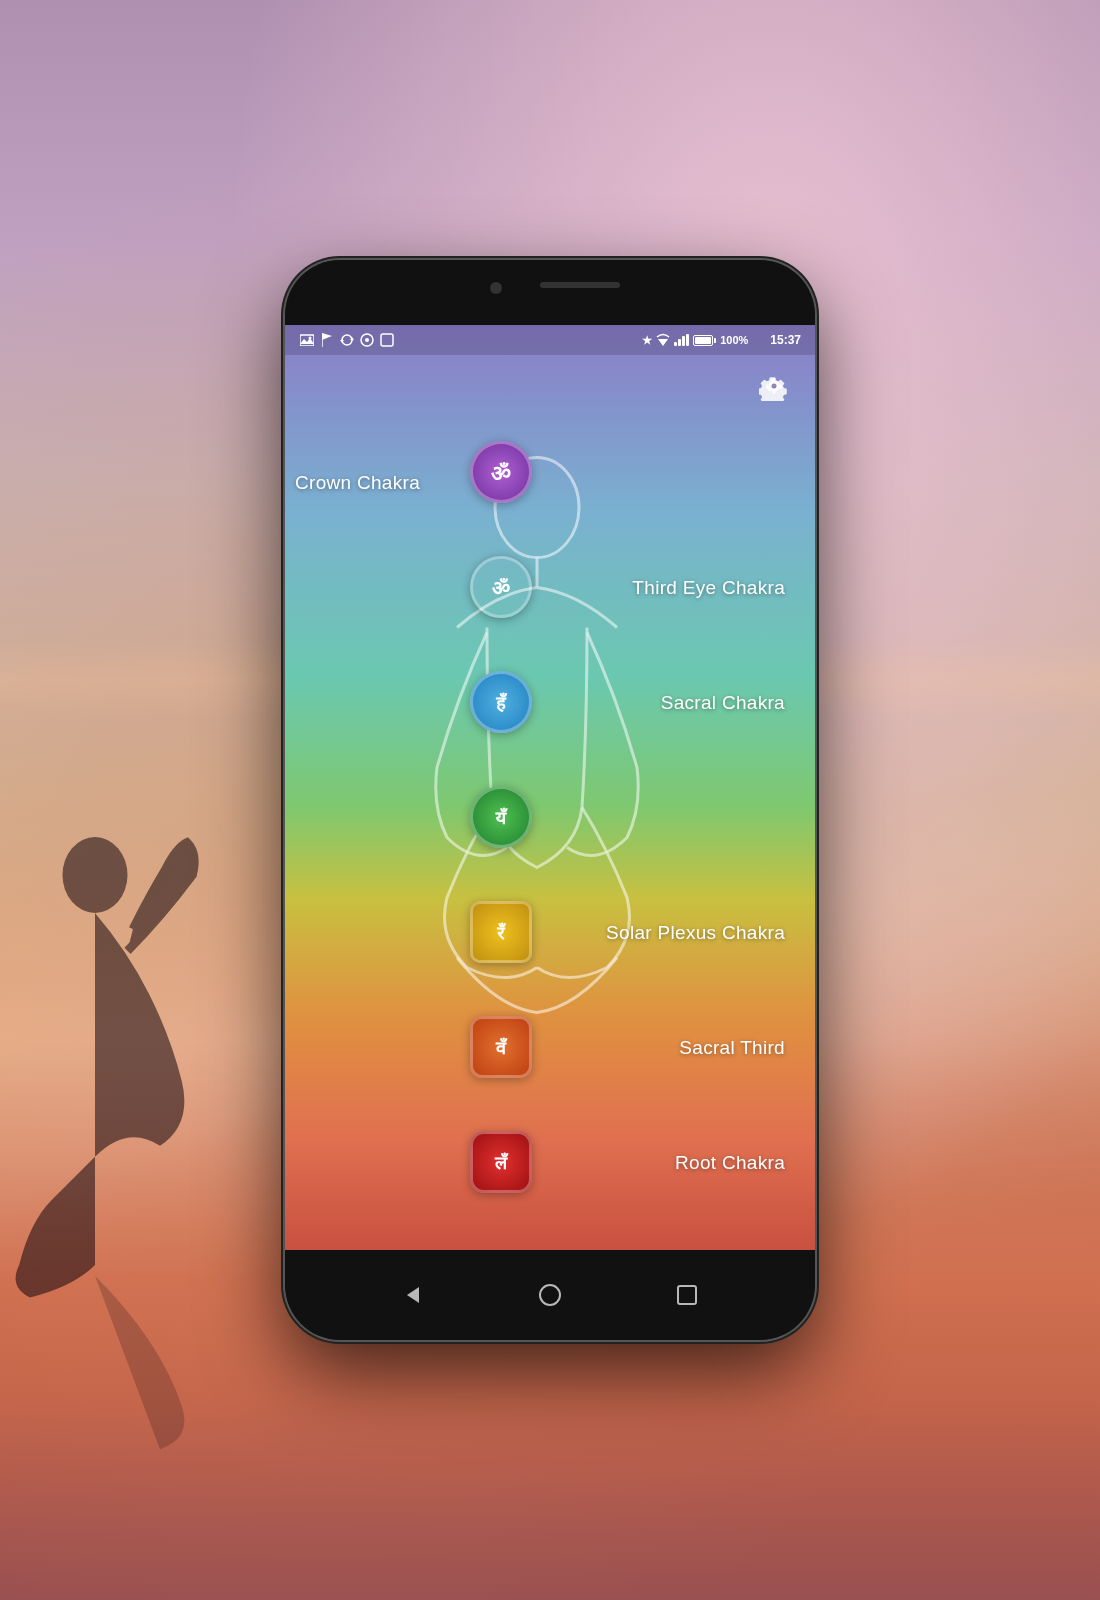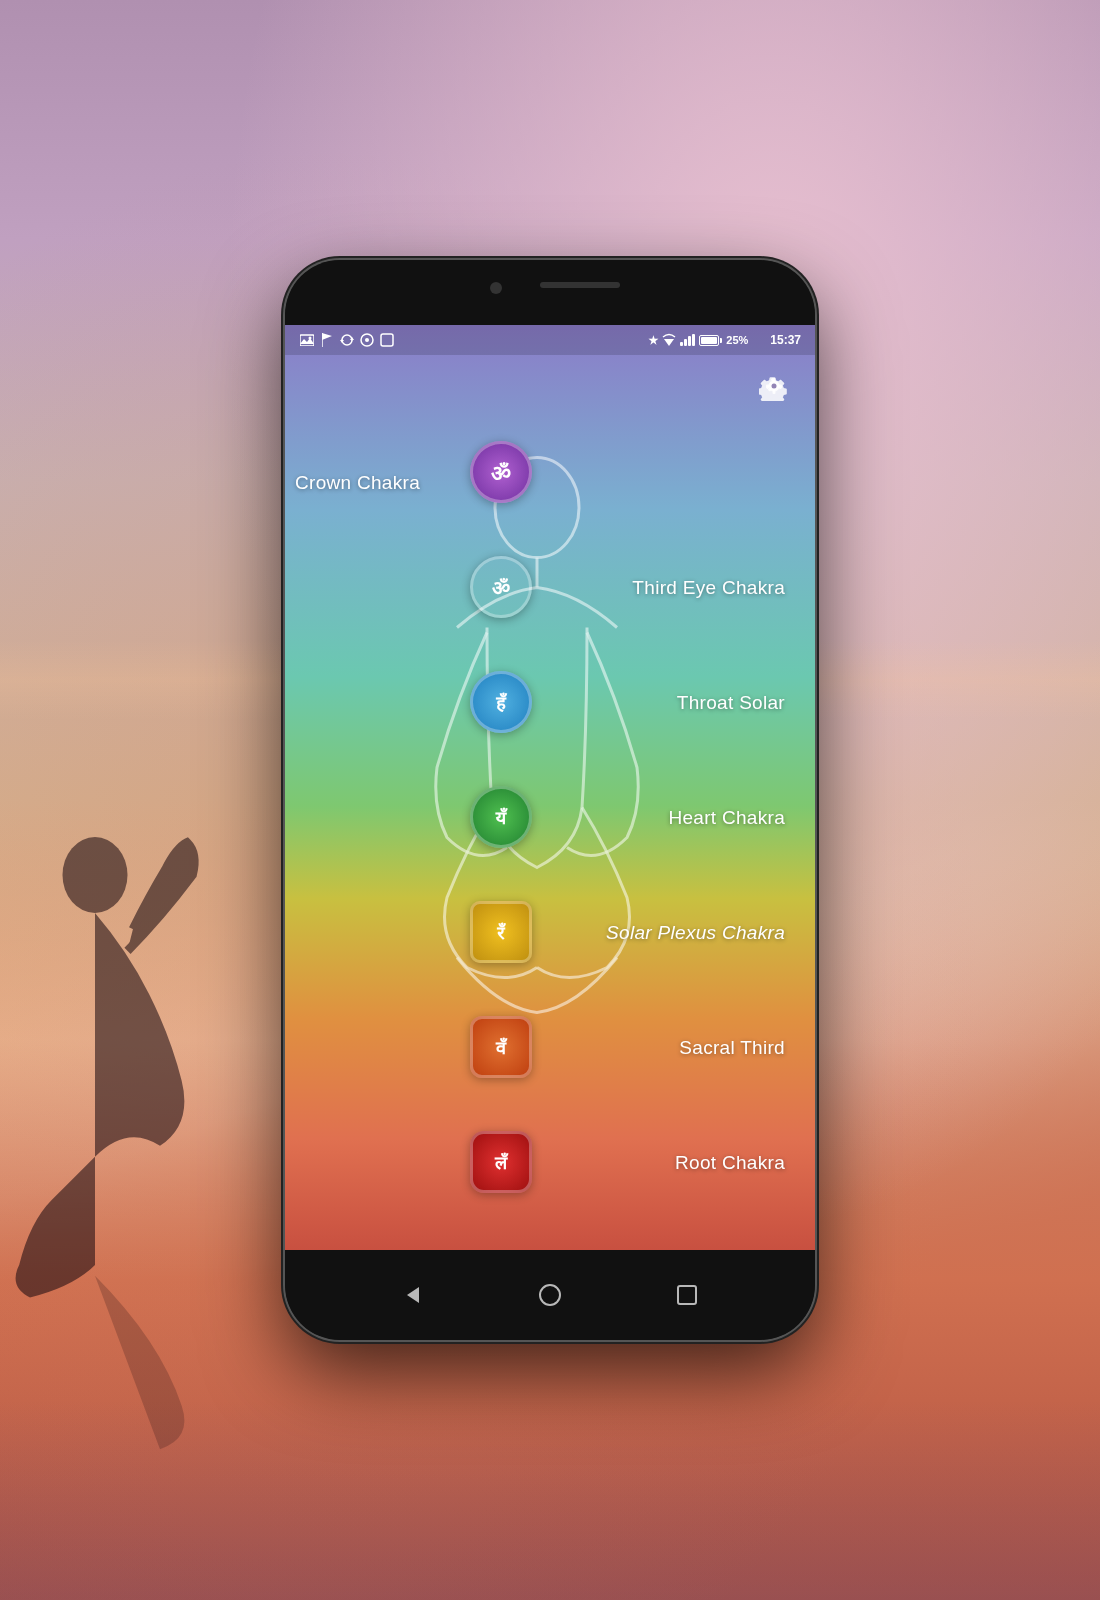--- a/index.html
+++ b/index.html
@@ -403,21 +403,21 @@
           <div class="signal-bar" style="height:10px;"></div>
           <div class="signal-bar" style="height:12px;"></div>
         </div>
 
         <div class="battery-icon">
           <div class="battery-body">
             <div class="battery-fill"></div>
           </div>
           <div class="battery-tip"></div>
         </div>
-        <span style="color:white;font-size:11px;font-weight:bold;">25%</span>
+        <span style="color:white;font-size:11px;font-weight:bold;">100%</span>
         <span style="color:white;font-size:12px;font-weight:bold;margin-left:18px;">15:37</span>
       </div>
     </div>
 
     <div class="gear-btn">
       <svg class="gear-shape" viewBox="0 0 30 30" xmlns="http://www.w3.org/2000/svg">
         <path fill="rgba(255,255,255,0.85)" d="M15,10 a5,5 0 1,0 0.001,0 Z M27,17.5 l-2.2-0.4 c-0.2-0.8-0.6-1.6-1-2.3 l1.3-1.8 c0.3-0.4 0.2-0.9-0.1-1.2 l-2.8-2.8 c-0.3-0.3-0.8-0.4-1.2-0.1 l-1.8,1.3 c-0.7-0.5-1.5-0.8-2.3-1 L16.5,7 c-0.1-0.5-0.5-0.8-1-0.8 h-4 c-0.5,0-0.9,0.3-1,0.8 l-0.4,2.2 c-0.8,0.2-1.6,0.6-2.3,1 L6,8.9 c-0.4-0.3-0.9-0.2-1.2,0.1 L2,11.8 c-0.3,0.3-0.4,0.8-0.1,1.2 l1.3,1.8 c-0.5,0.7-0.8,1.5-1,2.3 L0,17.5 c-0.5,0.1-0.8,0.5-0.8,1 v4 c0,0.5,0.3,0.9,0.8,1 l2.2,0.4 c0.2,0.8,0.6,1.6,1,2.3 l-1.3,1.8 c-0.3,0.4-0.2,0.9,0.1,1.2 l2.8,2.8 c0.3,0.3,0.8,0.4,1.2,0.1 l1.8-1.3 c0.7,0.5,1.5,0.8,2.3,1 l0.4,2.2 c0.1,0.5,0.5,0.8,1,0.8 h4 c0.5,0,0.9-0.3,1-0.8 l0.4-2.2 c0.8-0.2,1.6-0.6,2.3-1 l1.8,1.3 c0.4,0.3,0.9,0.2,1.2-0.1 l2.8-2.8 c0.3-0.3,0.4-0.8,0.1-1.2 l-1.3-1.8 c0.5-0.7,0.8-1.5,1-2.3 l2.2-0.4 c0.5-0.1,0.8-0.5,0.8-1 v-4 C27.8,18,27.5,17.6,27,17.5 Z"></path>
 
         <g transform="translate(15,15)">
           <circle r="5.5" fill="rgba(255,255,255,0.85)"></circle>
@@ -475,38 +475,35 @@
         <div style="flex:1; display:flex; justify-content:flex-end; padding-right:20px;">
           <span class="chakra-label">Third Eye Chakra</span>
         </div>
       </div>
 
       <div class="chakra-row">
         <div class="chakra-circle" style="background: radial-gradient(circle, #50b0e0, #2080c0); top:6px;">
           <span style="font-size:18px;">हँ</span>
         </div>
         <div style="flex:1; display:flex; justify-content:flex-end; padding-right:20px;">
-          <span class="chakra-label">Throat Solar</span>
+          <span class="chakra-label">Sacral Chakra</span>
         </div>
       </div>
 
       <div class="chakra-row">
         <div class="chakra-circle" style="background: radial-gradient(circle, #50c050, #208030); top:6px;">
           <span style="font-size:18px;">यँ</span>
         </div>
-        <div style="flex:1; display:flex; justify-content:flex-end; padding-right:20px;">
-          <span class="chakra-label">Heart Chakra</span>
-        </div>
       </div>
 
       <div class="chakra-row">
         <div class="chakra-circle" style="background: radial-gradient(circle, #f0c020, #c09010); border-radius: 10px; top:6px;">
           <span style="font-size:18px;">रँ</span>
         </div>
-        <div style="flex:1; display:flex; justify-content:flex-end; padding-right:20px;font-style:italic;">
+        <div style="flex:1; display:flex; justify-content:flex-end; padding-right:20px;">
           <span class="chakra-label">Solar Plexus Chakra</span>
         </div>
       </div>
 
       <div class="chakra-row">
         <div class="chakra-circle" style="background: radial-gradient(circle, #e07030, #c04010); border-radius: 12px; top:6px;">
           <span style="font-size:18px;">वँ</span>
         </div>
         <div style="flex:1; display:flex; justify-content:flex-end; padding-right:20px;">
           <span class="chakra-label">Sacral Third</span>

